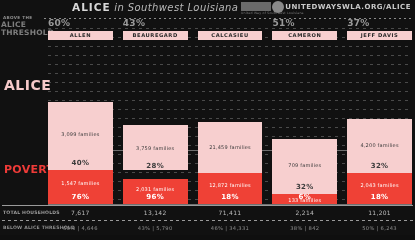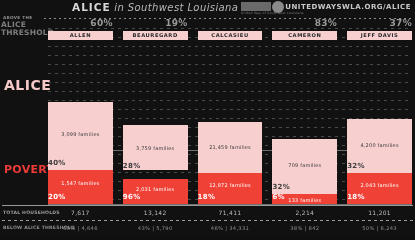--- a/index.html
+++ b/index.html
@@ -59,39 +59,39 @@
     position:absolute;left:44px;top:18px;width:368px;height:1px;
     background-image:linear-gradient(to right,#8a8a8a 0 2px,transparent 2px 5px);
     background-size:5px 1px;
   }
 
   
   .plot{position:absolute;left:48px;top:22px;width:364px;height:184px;}
   .col{position:absolute;top:0;height:184px;}
 
   .pct-top{
-    position:absolute;top:-4px;left:0;width:100%;text-align:right;
+    position:absolute;top:-4px;left:0;width:100%;text-align:left;
     font-size:9px;font-weight:bold;color:#9a9a9a;letter-spacing:.3px;
   }
   .county{
     position:absolute;top:9px;left:0;width:100%;height:9px;
     background:#f7cfcf;color:#2a2a2a;font-size:5.2px;font-weight:bold;
     letter-spacing:.55px;text-align:center;line-height:9px;
   }
 
   .seg{position:absolute;left:0;width:100%;box-sizing:border-box;}
   .seg-alice{background:#f7cfcf;}
   .seg-pov{background:#ef4136;}
 
   .seg-fam{
     position:absolute;left:0;width:100%;text-align:center;
     font-size:5px;letter-spacing:.2px;white-space:nowrap;
   }
   .seg-pct{
-    position:absolute;left:0;width:100%;text-align:left;
+    position:absolute;left:0;width:100%;text-align:center;
     font-size:7px;font-weight:bold;letter-spacing:.3px;
   }
   .on-pink{color:#3b3b3b;}
   .on-red{color:#ffffff;}
 
   
   .dashrows{position:absolute;left:48px;top:24px;width:364px;height:180px;}
   .dashrows i{
     position:absolute;left:0;width:100%;height:1px;display:block;
     background-image:linear-gradient(to right,#4a4a4a 0 3px,transparent 3px 7px);
@@ -179,25 +179,25 @@
   <div class="plot" id="plot">
       <div class="col" style="left: 0px; width: 64.8px;">
         <div class="pct-top">60%</div>
         <div class="county">ALLEN</div>
         <div class="seg seg-alice" style="top: 80px; height: 68px;">
           <div class="seg-fam on-pink" style="top: 28.56px;">3,099 families</div>
           <div class="seg-pct on-pink" style="top: 57px;">40%</div>
         </div>
         <div class="seg seg-pov" style="top: 148px; height: 34px;">
           <div class="seg-fam on-red" style="top: 9.52px;">1,547 families</div>
-          <div class="seg-pct on-red" style="top: 23px;">20%</div>
+          <div class="seg-pct on-red" style="top: 23px;">76%</div>
         </div>
       </div>
       <div class="col" style="left: 74.8px; width: 64.8px;">
-        <div class="pct-top">19%</div>
+        <div class="pct-top">43%</div>
         <div class="county">BEAUREGARD</div>
         <div class="seg seg-alice" style="top: 103px; height: 45px;">
           <div class="seg-fam on-pink" style="top: 19.992px;">3,759 families</div>
           <div class="seg-pct on-pink" style="top: 36.6px;">28%</div>
         </div>
         <div class="seg seg-pov" style="top: 156.5px; height: 25.5px;">
           <div class="seg-fam on-red" style="top: 7.14px;">2,031 families</div>
           <div class="seg-pct on-red" style="top: 14.5px;">96%</div>
         </div>
       </div>
@@ -206,21 +206,21 @@
         <div class="seg seg-alice" style="top: 100.4px; height: 51px;">
           <div class="seg-fam on-pink" style="top: 21.42px;">21,459 families</div>
           <div class="seg-pct on-pink" style="top: 56px;">30%</div>
         </div>
         <div class="seg seg-pov" style="top: 151.4px; height: 30.6px;">
           <div class="seg-fam on-red" style="top: 8.568px;">12,872 families</div>
           <div class="seg-pct on-red" style="top: 19.6px;">18%</div>
         </div>
       </div>
       <div class="col" style="left: 224.4px; width: 64.8px;">
-        <div class="pct-top">83%</div>
+        <div class="pct-top">51%</div>
         <div class="county">CAMERON</div>
         <div class="seg seg-alice" style="top: 117.4px; height: 54.4px;">
           <div class="seg-fam on-pink" style="top: 22.848px;">709 families</div>
           <div class="seg-pct on-pink" style="top: 43.4px;">32%</div>
         </div>
         <div class="seg seg-pov" style="top: 171.8px; height: 10.2px;">
           <div class="seg-fam on-red" style="top: 2.856px;">133 families</div>
           <div class="seg-pct on-red" style="top: -0.8px;">6%</div>
         </div>
       </div>

